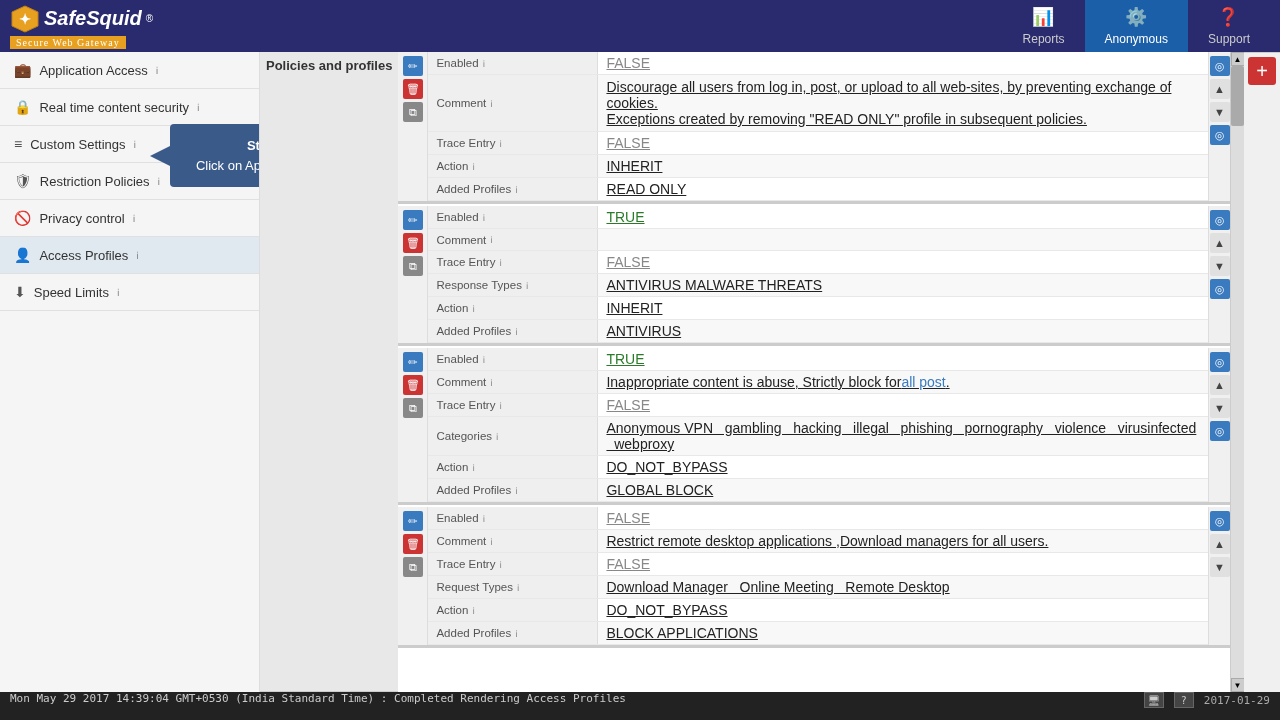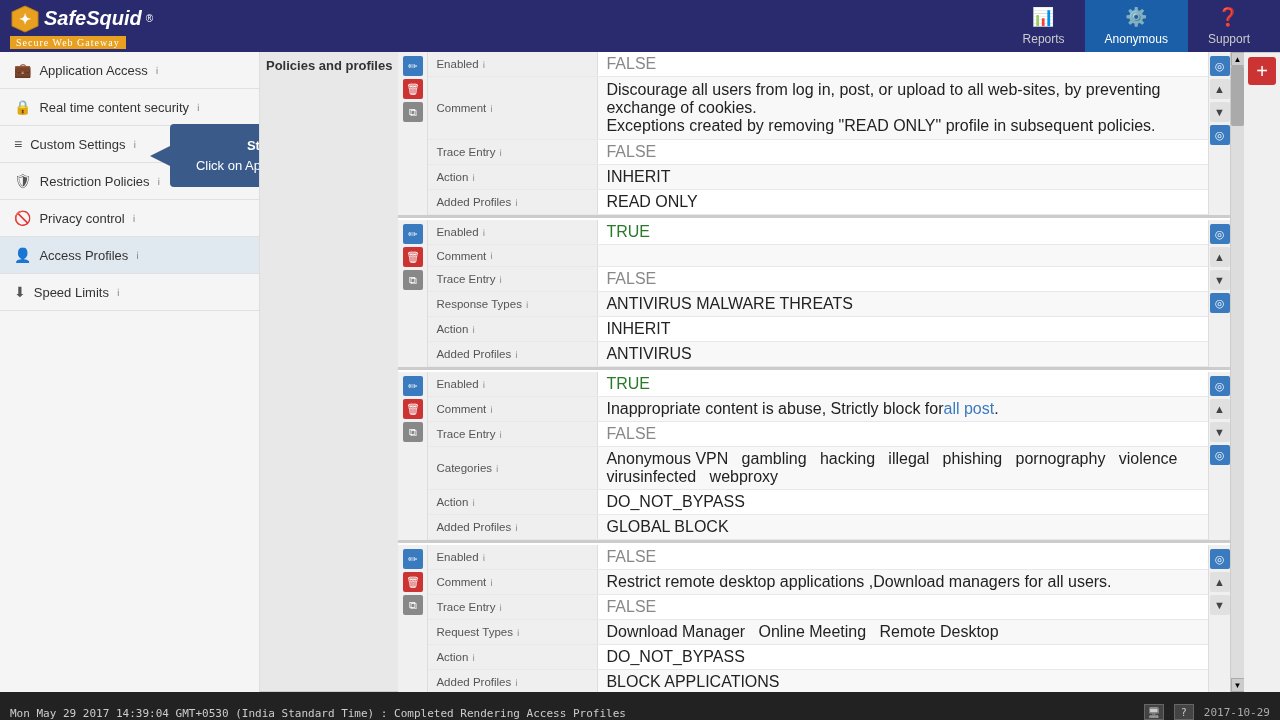--- a/index.html
+++ b/index.html
@@ -128,24 +128,25 @@
       display: flex;
       align-items: center;
       gap: 4px;
       background: #efefef;
       border-right: 1px solid #ddd;
     }
     .row-info { font-size: 9px; color: #888; }
     .row-value {
       flex: 1;
       padding: 3px 8px;
-      font-size: 16px;
+      font-size: 14px;
       color: #222;
       display: flex;
       align-items: center;
+      text-decoration: underline;
     }
     .row-value.true-val { color: #2a7a2a; }
     .row-value.false-val { color: #888; }
 
     
     .right-panel {
       width: 200px;
       background: #f9f9f9;
       border-left: 1px solid #ddd;
       padding: 10px;
@@ -154,21 +155,21 @@
       line-height: 1.5;
       overflow-y: auto;
     }
 
     
     .status-bar {
       height: 28px;
       background: #222;
       color: #ccc;
       display: flex;
-      align-items: flex-end;
+      align-items: flex-start;
       justify-content: space-between;
       padding: 0 10px;
       font-size: 11px;
       font-family: monospace;
     }
     .status-right {
       display: flex;
       gap: 10px;
       align-items: center;
     }
@@ -568,15 +569,15 @@
     </div>
   </div>
 
 </div>
 
 <div class="status-bar">
   <span>Mon May 29 2017 14:39:04 GMT+0530 (India Standard Time) : Completed Rendering Access Profiles</span>
   <div class="status-right">
     <div class="status-icon">🖥</div>
     <div class="status-icon">?</div>
-    <span style="font-size:11px;color:#aaa;">2017-10-29</span>
+    <span style="font-size:11px;color:#aaa;">2017-01-29</span>
   </div>
 </div>
 
 </body></html>

